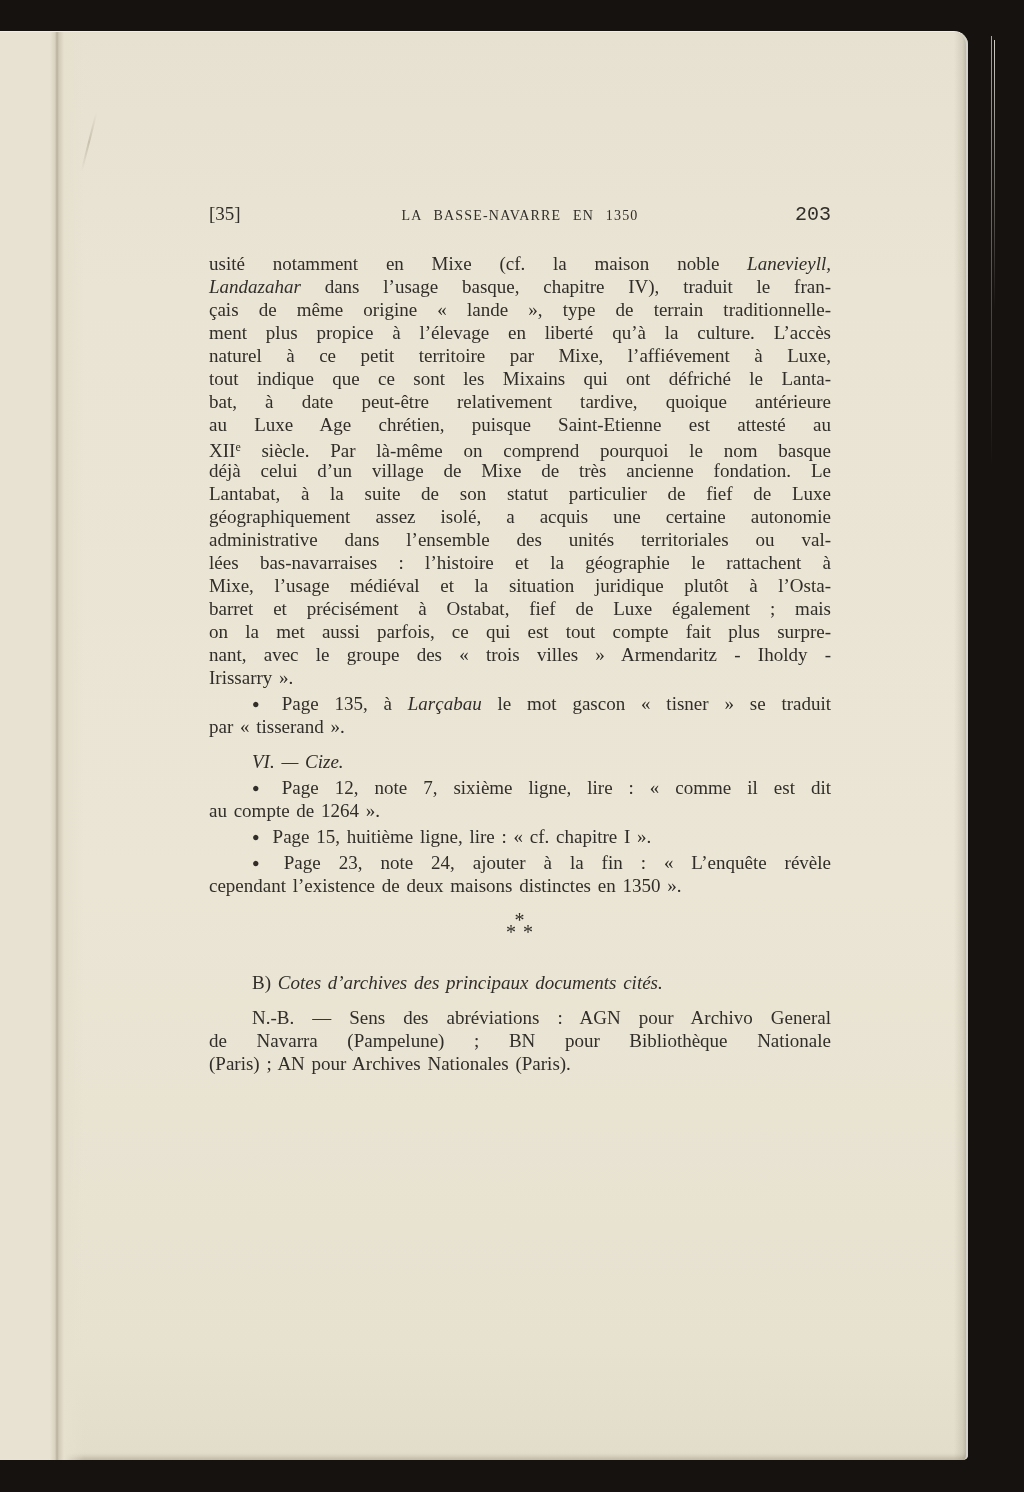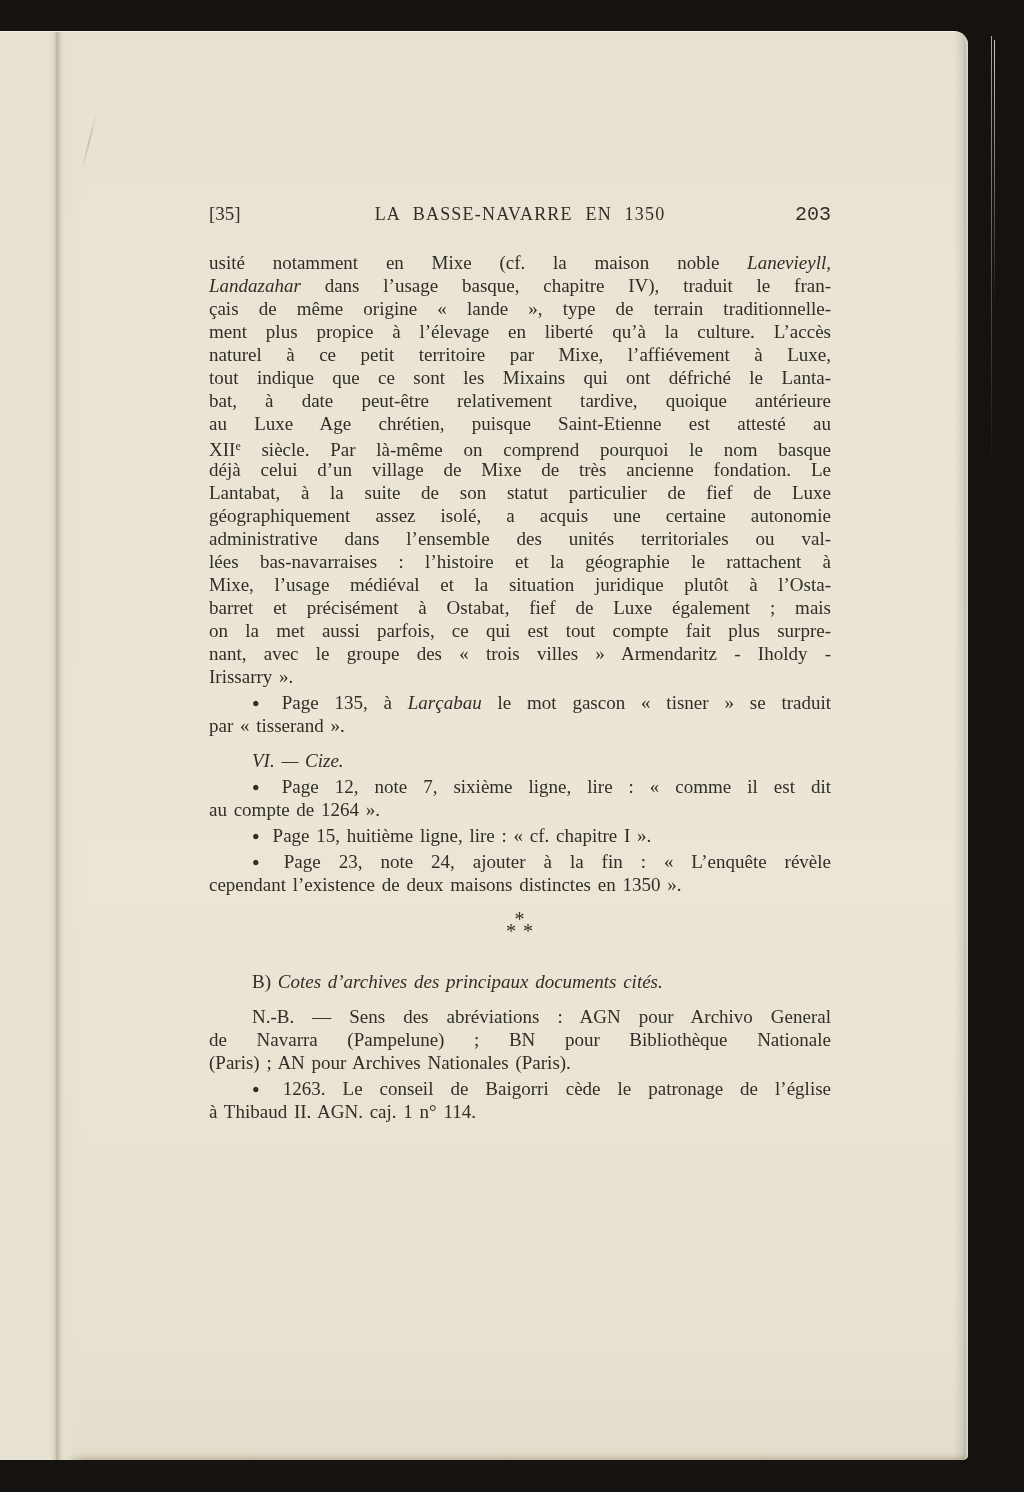--- a/index.html
+++ b/index.html
@@ -49,21 +49,21 @@
   }
   .content{
     position:absolute;left:209px;top:170px;width:622px;
     color:#312e29;
   }
   .header{
     display:grid;grid-template-columns:1fr auto 1fr;
     align-items:baseline;line-height:23px;
   }
   .h-num{font-size:19px;justify-self:start;}
-  .h-title{font-size:18px;letter-spacing:1.2px;word-spacing:7px;justify-self:center;}
+  .h-title{font-size:14px;letter-spacing:1.2px;word-spacing:7px;justify-self:center;}
   .h-page{font-size:20px;justify-self:end;font-family:Liberation Mono, monospace;}
   .blocks{font-size:19px;line-height:23px;}
   .block{margin:0;}
   .type-para{margin-top:12px;font-family:Liberation Serif, serif;}
   .blocks > .type-para:first-child{margin-top:25px;}
   .type-bullet{margin-top:3px;}
   .type-heading{margin-top:12px;}
   .type-title{margin-top:33px;}
   .type-separator{margin-top:17px;}
   .line{
@@ -137,21 +137,17 @@
           <div class="sep-row">* *</div>
         </div>
         <div class="block type-title">
           <div class="line last indent"><span>B) </span><span class="it">Cotes d’archives des principaux documents cités.</span></div>
         </div>
         <div class="block type-para">
           <div class="line indent"><span>N.-B. — Sens des abréviations : AGN pour Archivo General</span></div>
           <div class="line"><span>de Navarra (Pampelune) ; BN pour Bibliothèque Nationale</span></div>
           <div class="line last"><span>(Paris) ; AN pour Archives Nationales (Paris).</span></div>
         </div>
-        <div class="block type-bullet">
-          <div class="line indent"><span class="dot">●</span><span>1263. Le conseil de Baigorri cède le patronage de l’église</span></div>
-          <div class="line last"><span>à Thibaud II. AGN. caj. 1 n° 114.</span></div>
-        </div>
       </div>
   </div>
 </div>
 <div class="edge-line-a"></div>
 <div class="edge-line-b"></div>
 
 </body></html>

